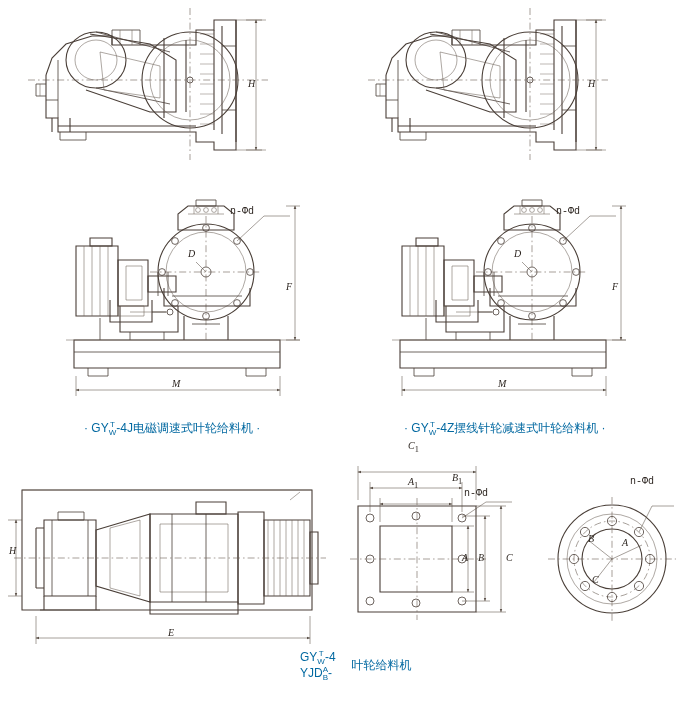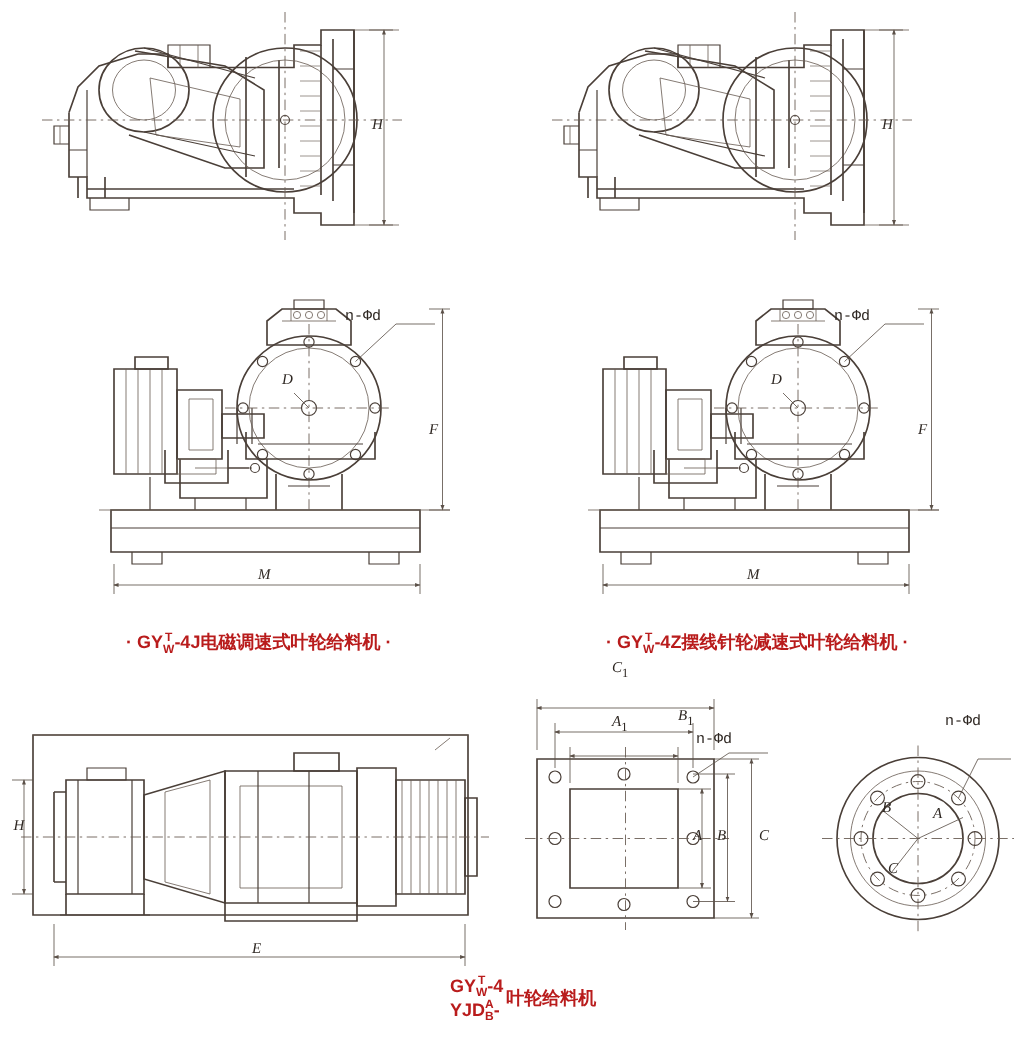--- a/index.html
+++ b/index.html
@@ -1,19 +1,19 @@
 <!DOCTYPE html>
 <html><head>
 <meta charset="utf-8">
 <style>
   html,body{margin:0;padding:0;background:#ffffff;}
   body{width:678px;height:702px;position:relative;font-family:"Liberation Sans",sans-serif;color:#3a2f2a;}
   .sheet{position:absolute;left:0;top:0;width:678px;height:702px;overflow:hidden;}
   svg{display:block;}
-  .cap{position:absolute;font-size:12px;color:#b91c1c;white-space:nowrap;font-weight:bold;}
+  .cap{position:absolute;font-size:12px;color:#0369a1;white-space:nowrap;}
   .frac{display:inline-block;vertical-align:middle;text-align:center;line-height:1.02;font-size:8px;position:relative;top:0px;}
   .frac span{display:block;}
   .lbl{position:absolute;font-size:10px;color:#2e2722;white-space:nowrap;font-family:"Liberation Serif",serif;font-style:italic;}
   .lbl.up{font-style:normal;font-family:Liberation Mono, monospace;}
 </style>
 </head>
 <body>
 
 <div class="sheet">
 
@@ -385,17 +385,17 @@
   <span>GY</span><span class="frac"><span>T</span><span>W</span></span><span>-4Z摆线针轮减速式叶轮给料机</span>
   <span>·</span>
 </div>
 
 <div class="cap" style="left:300px;top:650px;line-height:1.15;">
   <div style="display:flex;align-items:center;">
     <div style="display:inline-block;">
       <div style="white-space:nowrap;"><span>GY</span><span class="frac"><span>T</span><span>W</span></span><span>-4</span></div>
       <div style="white-space:nowrap;"><span>YJD</span><span class="frac"><span>A</span><span>B</span></span><span>-</span></div>
     </div>
-    <span style="margin-left:2px;">叶轮给料机</span>
+    <span style="margin-left:16px;">叶轮给料机</span>
   </div>
 </div>
 
 </div>
 
 </body></html>

